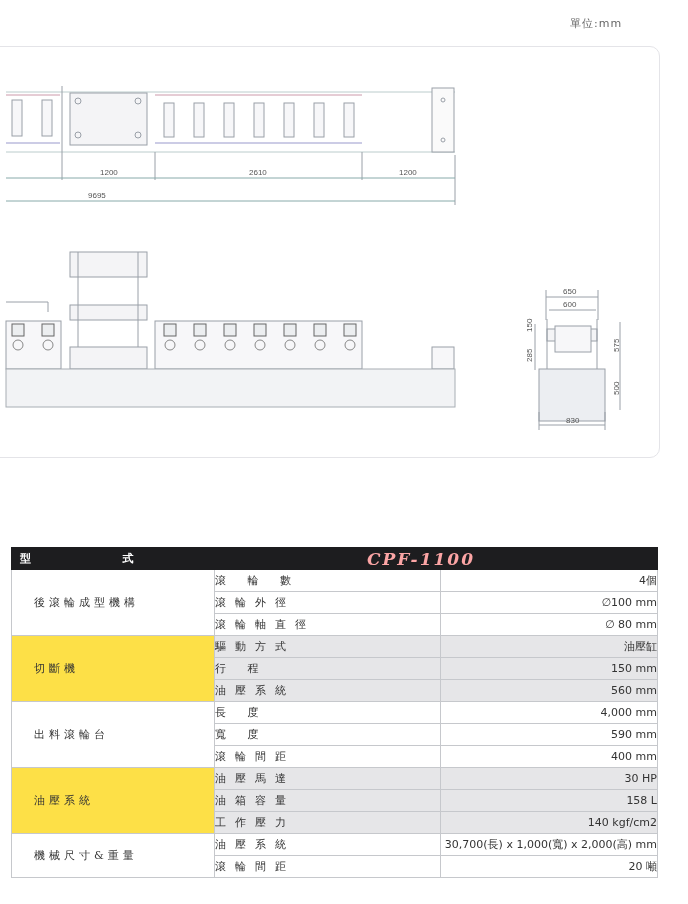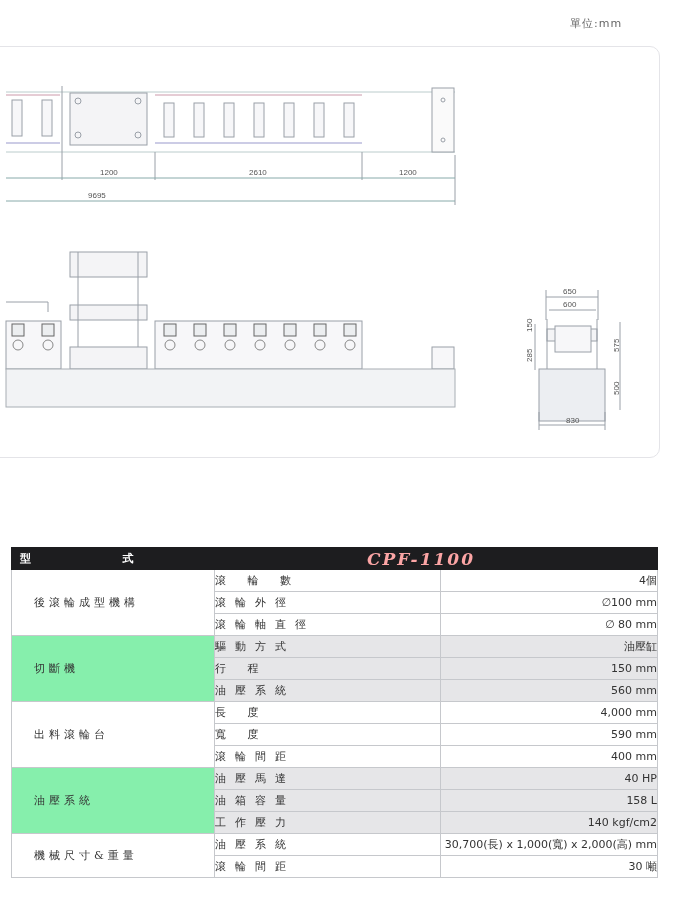--- a/index.html
+++ b/index.html
@@ -16,21 +16,21 @@
   .spec td { border:1px solid #c6c8cc; padding:0; height:21px; font-size:11px; color:#333; }
   .spec .hdr td { background:#1d1d1f; color:#fff; height:21px; border-color:#1d1d1f; }
   .hdr-l { font-size:14px; font-weight:bold; letter-spacing:0; }
   .hdr-l span { display:inline-block; }
   .model { font-family:"DejaVu Serif", serif; font-style:italic; font-weight:bold; font-size:17px;
            letter-spacing:2px; color:#fca5a5; }
   .grp { width:180px; padding-left:22px !important; font-size:14px; letter-spacing:4px; color:#444; }
   .item { width:225px; text-align:left; font-size:12px; letter-spacing:9px; color:#444; }
   .val { text-align:right; font-family:"DejaVu Sans", sans-serif; font-size:11px; color:#555; }
   .shade td { background:#e6e6e8; }
-  .shade td.grp { background:#86efac; }
+  .shade td.grp { background:#fde047; }
 </style>
 </head>
 <body>
 
 <div class="unit">單位:mm</div>
 
 <div class="panel"></div>
 
 <svg width="688" height="470">
 
@@ -199,34 +199,34 @@
     <td class="val">590 mm</td>
   </tr>
   <tr>
     <td class="item">滾輪間距</td>
     <td class="val">400 mm</td>
   </tr>
 
   <tr class="shade">
     <td class="grp" rowspan="3">油壓系統</td>
     <td class="item">油壓馬達</td>
-    <td class="val">40 HP</td>
+    <td class="val">30 HP</td>
   </tr>
   <tr class="shade">
     <td class="item">油箱容量</td>
     <td class="val">158 L</td>
   </tr>
   <tr class="shade">
     <td class="item">工作壓力</td>
     <td class="val">140 kgf/cm2</td>
   </tr>
 
   <tr>
     <td class="grp" rowspan="2">機械尺寸&amp;重量</td>
     <td class="item">油壓系統</td>
     <td class="val">30,700(長) x 1,000(寬) x 2,000(高) mm</td>
   </tr>
   <tr>
     <td class="item">滾輪間距</td>
-    <td class="val">30 噸</td>
+    <td class="val">20 噸</td>
   </tr>
 </tbody>
   </table>
 
 </body></html>

